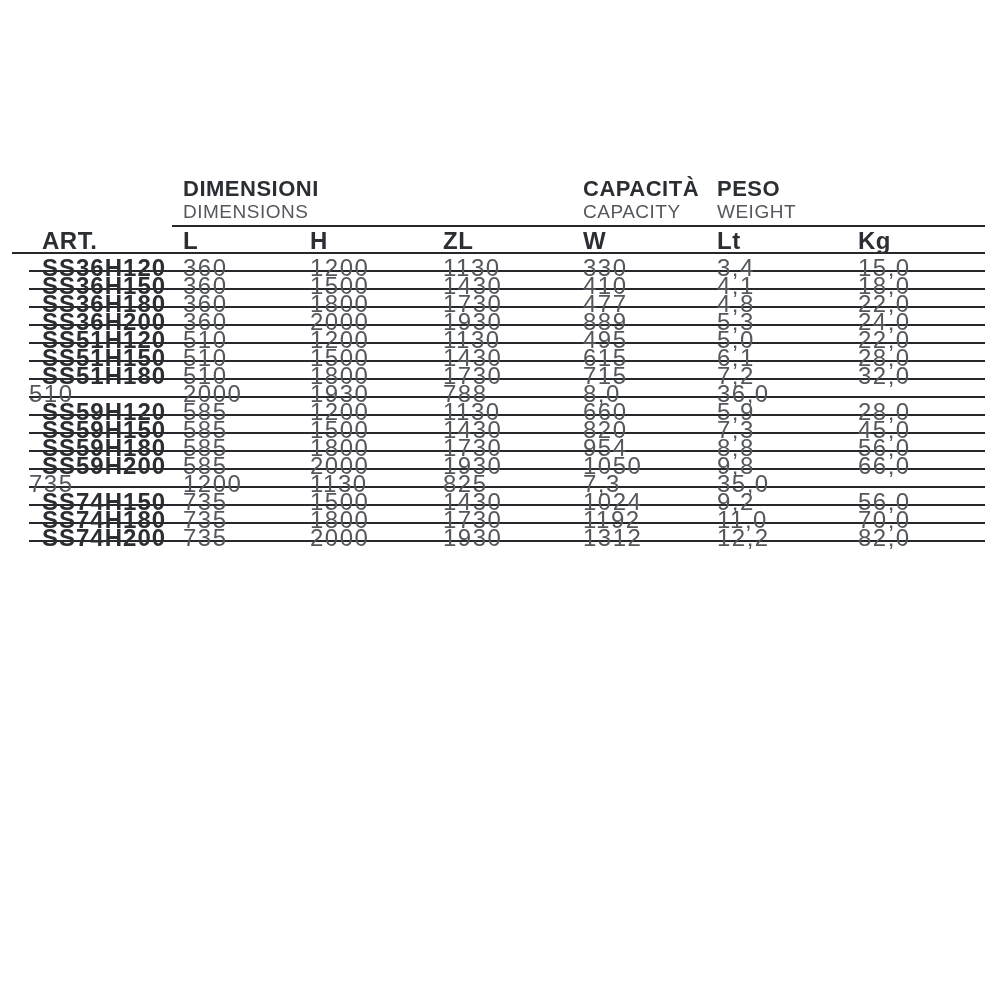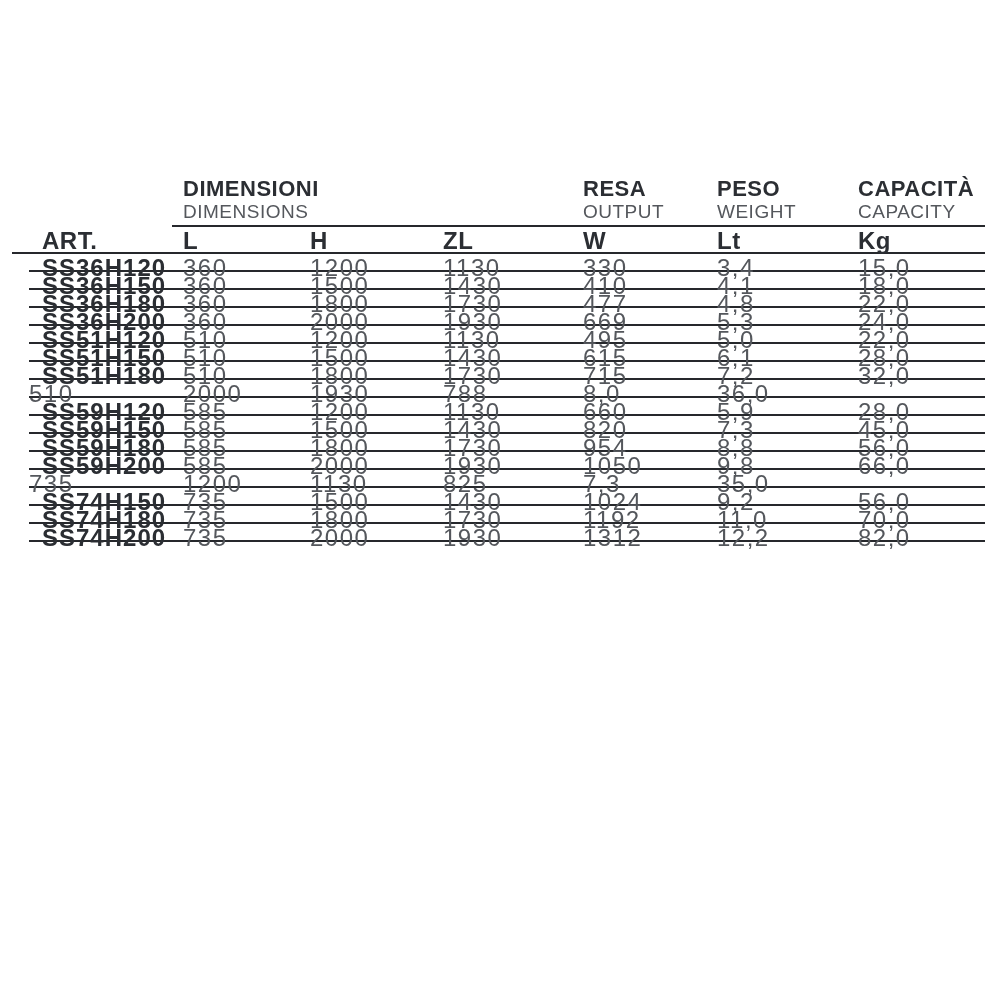--- a/index.html
+++ b/index.html
@@ -78,30 +78,26 @@
 
 <div class="sheet">
 
   <div class="group-row">
     <div class="cell"></div>
     <div class="group">
       <div class="it">DIMENSIONI</div>
       <div class="en">DIMENSIONS</div>
     </div>
     <div class="group">
-      <div class="it">RESA</div>
-      <div class="en">OUTPUT</div>
+      <div class="it">CAPACITÀ</div>
+      <div class="en">CAPACITY</div>
     </div>
     <div class="group">
       <div class="it">PESO</div>
       <div class="en">WEIGHT</div>
-    </div>
-    <div class="group">
-      <div class="it">CAPACITÀ</div>
-      <div class="en">CAPACITY</div>
     </div>
   </div>
 
   <div class="group-underline"></div>
 
   <div class="subheader-row">
     <div class="cell">ART.</div>
     <div class="cell">L</div>
     <div class="cell">H</div>
     <div class="cell">ZL</div>
@@ -136,21 +132,21 @@
     <div class="cell num-cell">1730</div>
     <div class="cell num-cell">477</div>
     <div class="cell num-cell">4,8</div>
     <div class="cell num-cell">22,0</div>
   </div>
       <div class="data-row">
     <div class="cell art-cell">SS36H200</div>
     <div class="cell num-cell">360</div>
     <div class="cell num-cell">2000</div>
     <div class="cell num-cell">1930</div>
-    <div class="cell num-cell">669</div>
+    <div class="cell num-cell">889</div>
     <div class="cell num-cell">5,3</div>
     <div class="cell num-cell">24,0</div>
   </div>
       <div class="data-row">
     <div class="cell art-cell">SS51H120</div>
     <div class="cell num-cell">510</div>
     <div class="cell num-cell">1200</div>
     <div class="cell num-cell">1130</div>
     <div class="cell num-cell">495</div>
     <div class="cell num-cell">5,0</div>

